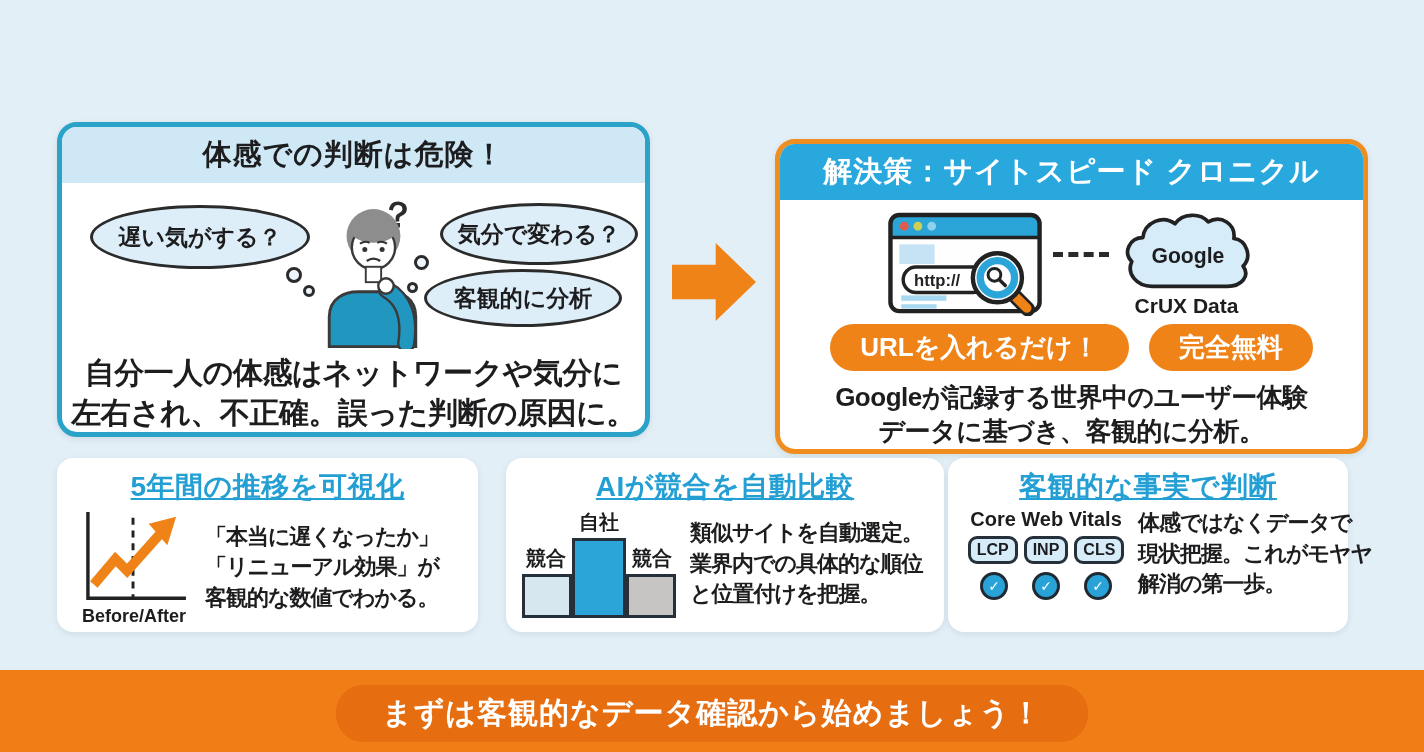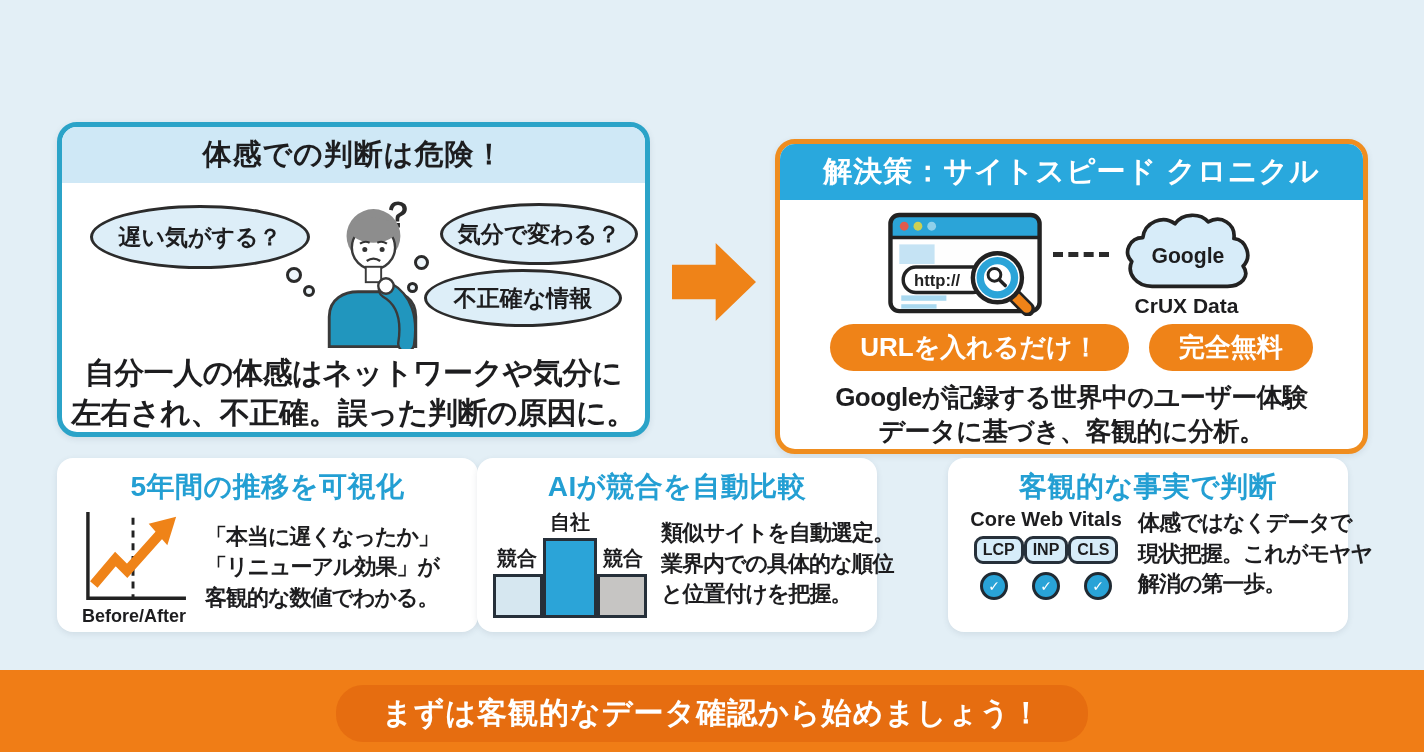--- a/index.html
+++ b/index.html
@@ -58,43 +58,43 @@
   .badges{display:flex; justify-content:center; gap:20px; margin-top:6px;}
   .badge{background:#ef8318; color:#fff; font-size:26px; font-weight:800;
          border-radius:26px; padding:6px 30px; white-space:nowrap;}
   .solution-text{text-align:center; font-size:26px; font-weight:800; line-height:1.3;
                  margin-top:10px; letter-spacing:-0.5px;}
 
   
   .card{position:absolute; top:458px; height:174px; background:#fff; border-radius:16px;
         box-shadow:0 2px 6px rgba(40,60,80,.10); box-sizing:border-box;}
   .card1{left:57px;  width:421px;}
-  .card2{left:477px; width:400px;}
+  .card2{left:506px; width:438px;}
   .card3{left:948px; width:400px;}
   .card-title{text-align:center; color:#239fd3; font-size:28px; font-weight:800;
-              margin-top:10px; letter-spacing:0.5px;}
+              margin-top:10px; letter-spacing:0.5px;text-decoration:underline;}
   .card-content{display:flex; align-items:center; gap:8px; padding:2px 10px 0 14px;}
   .card-text{font-size:22px; font-weight:800; line-height:1.38; letter-spacing:-1px; white-space:nowrap;}
 
   .chart-icon-wrap{display:flex; flex-direction:column; align-items:center; width:126px; flex:none;}
   .before-after{font-size:18px; font-weight:800; margin-top:-2px;}
 
   .podium{position:relative; width:162px; height:112px; flex:none;}
   .pbar{position:absolute; bottom:2px; border:3px solid #26303a; box-sizing:border-box;}
   .pbar-left {left:2px;   width:50px; height:44px; background:#d6e7f0;}
   .pbar-mid  {left:52px;  width:54px; height:80px; background:#2ba4d8; z-index:2;}
   .pbar-right{left:106px; width:50px; height:44px; background:#c6c5c3;}
   .plabel{position:absolute; font-size:20px; font-weight:800; text-align:center; white-space:nowrap;}
   .plabel-mid {left:52px;  width:54px; bottom:84px;}
   .plabel-left{left:0;     width:52px; bottom:48px;}
   .plabel-right{left:106px;width:52px; bottom:48px;}
 
   .cwv{display:flex; flex-direction:column; align-items:center; width:168px; flex:none;}
   .cwv-title{font-size:20px; font-weight:800; white-space:nowrap;}
-  .cwv-pills{display:flex; margin-top:5px;}
+  .cwv-pills{display:flex; gap:6px; margin-top:5px;}
   .cwv-pill{border:3px solid #26303a; border-radius:9px; background:#d6ecf9;
             font-size:16px; font-weight:800; padding:2px 6px;}
   .cwv-checks{display:flex; gap:24px; margin-top:8px;}
   .check-circle{width:28px; height:28px; border-radius:50%; background:#29a3d7;
                 border:3px solid #1f2a33; box-sizing:border-box; color:#fff;
                 font-size:14px; font-weight:900; display:flex; align-items:center; justify-content:center;}
 
   
   .footer-band{position:absolute; left:0; top:670px; width:100%; height:82px;
                background:#f07d16; display:flex; justify-content:center; align-items:flex-start;}
@@ -105,21 +105,21 @@
 <body>
 
 <div class="poster">
 
 
   <section class="panel panel-problem">
     <div class="panel-header">体感での判断は危険！</div>
     <div class="panel-body">
       <div class="bubble bubble1">遅い気がする？</div>
       <div class="bubble bubble2">気分で変わる？</div>
-      <div class="bubble bubble3">不正確な情報</div>
+      <div class="bubble bubble3">客観的に分析</div>
       <div class="tdot d1"></div>
       <div class="tdot d2"></div>
       <div class="tdot d3"></div>
       <div class="tdot d4"></div>
       <span class="qmark">？</span>
 
       <svg class="person" width="125" height="150" viewBox="0 0 130 155">
         <circle cx="66" cy="38" r="28" fill="#8d8d8d"></circle>
         <circle cx="66" cy="50" r="22.5" fill="#ffffff" stroke="#3a3a3a" stroke-width="2.5"></circle>
         <ellipse cx="66" cy="32" rx="24" ry="13" fill="#8d8d8d"></ellipse>

